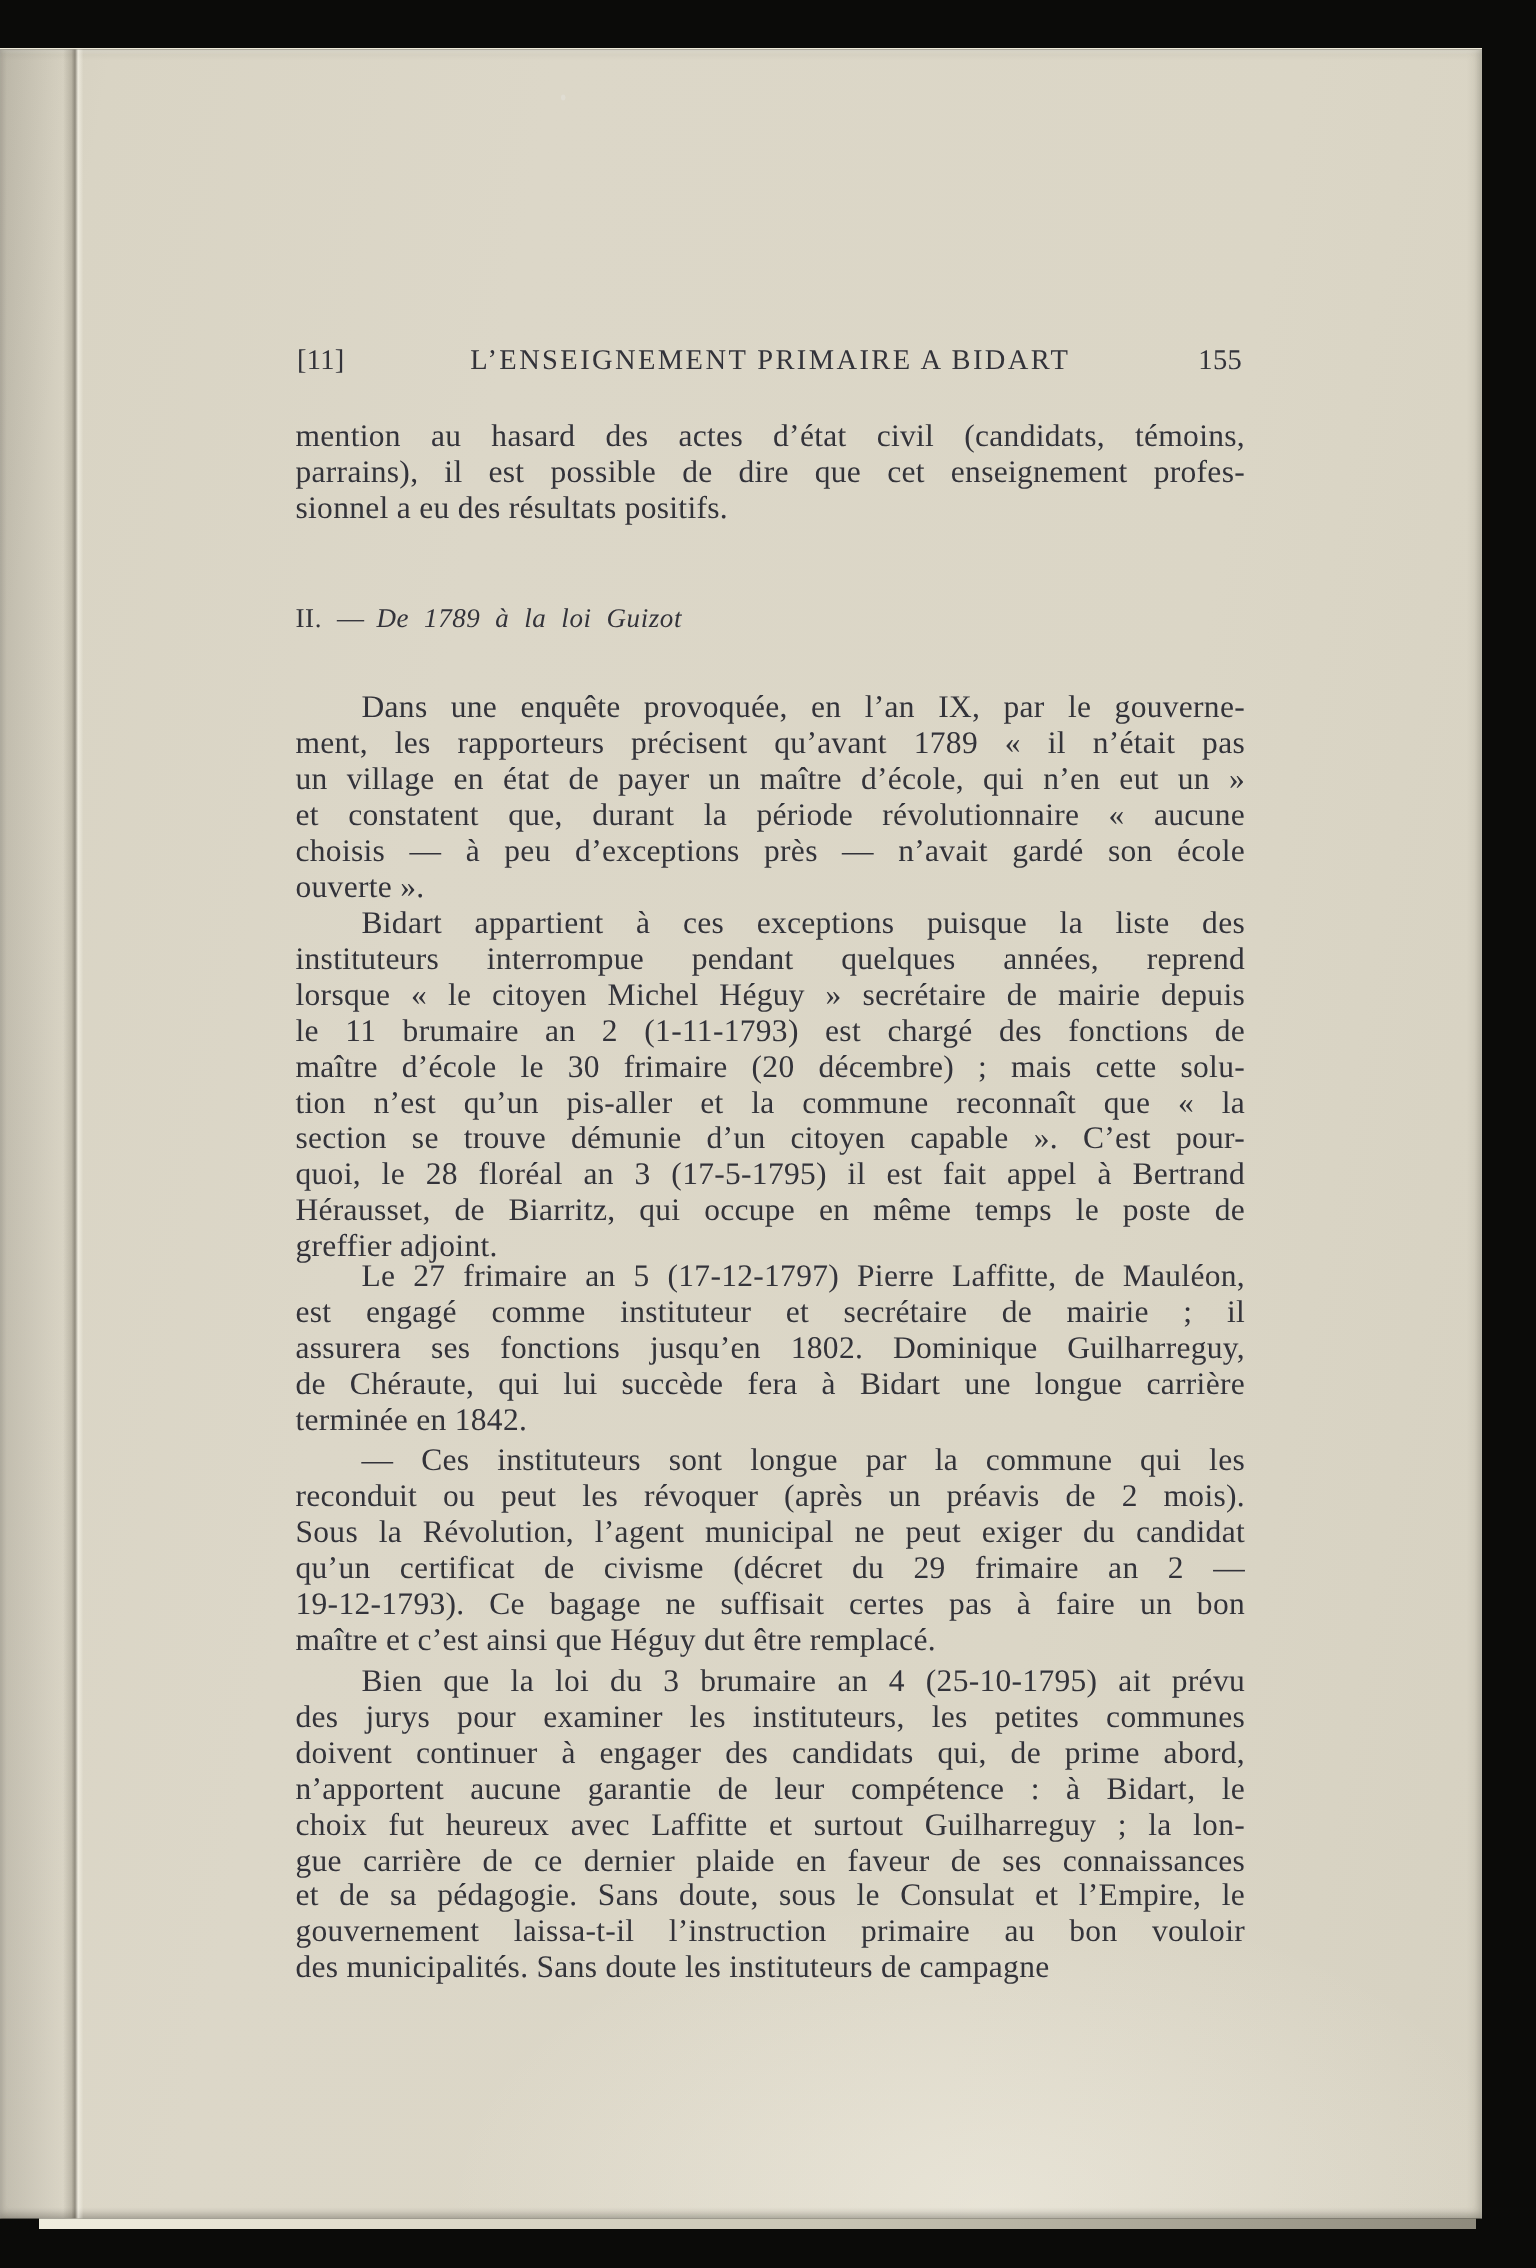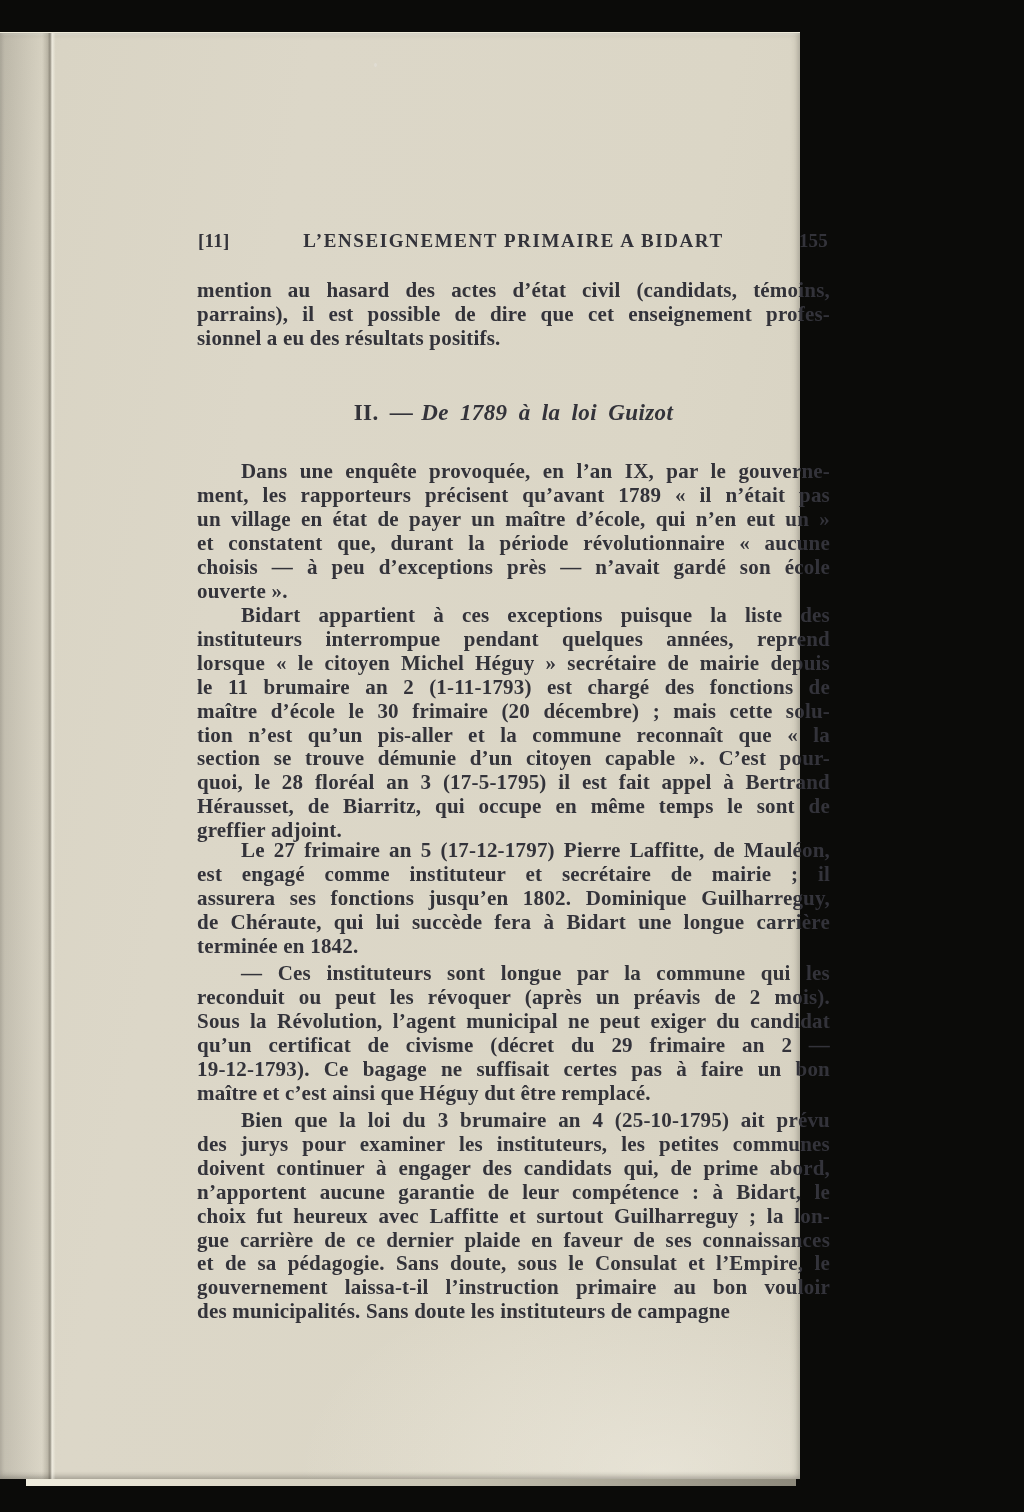--- a/index.html
+++ b/index.html
@@ -5,30 +5,29 @@
   html,body{margin:0;padding:0;background:#000;}
   .scene{
     position:relative;
     width:1024px;height:1512px;
     background:var(--photo-bg,#0b0b09);
     overflow:hidden;
     font-family:"Liberation Serif","DejaVu Serif",serif;
   }
   
   .page{
-    position:absolute;left:0;top:32px;width:800px;height:1446px;
+    position:absolute;left:0;top:32px;width:988px;height:1446px;
     background:
       radial-gradient(ellipse 520px 300px at 660px 1440px, rgba(248,245,235,.45), rgba(248,245,235,0) 70%),
       linear-gradient(100deg,#d3cebe 0%,#d9d4c4 6%,#dcd7c8 30%,#dbd6c6 70%,#d6d1c1 100%);
     border-top:1px solid #eeead9;
     box-shadow:
       inset -3px 0 7px rgba(40,38,30,.18),
       inset 0 -3px 5px rgba(40,38,30,.22),
       inset 0 2px 2px rgba(255,255,248,.35);
-    font-weight: bold;
   }
   
   .page::after{
     content:"";position:absolute;left:26px;right:4px;bottom:-7px;height:7px;
     background:linear-gradient(90deg,#f0edde 0%,#e2ddcd 22%,#c9c5b4 55%,#8e8a7c 100%);
   }
   .gutter-left{
     position:absolute;left:0;top:0;bottom:0;width:46px;
     background:linear-gradient(90deg,rgba(35,32,25,.14),rgba(35,32,25,.04) 70%,rgba(35,32,25,0));
   }
@@ -49,22 +48,22 @@
   .content{
     position:absolute;left:197px;top:0;width:633px;height:100%;
     color:var(--ink,#33333a);
     font-size:21px;line-height:23.9px;letter-spacing:.2px;
   }
   .running-header{position:absolute;top:196px;left:0;right:0;height:24px;font-size:19px;}
   .rh-ref{position:absolute;left:1px;top:0;}
   .rh-title{position:absolute;left:0;right:0;top:0;text-align:center;letter-spacing:1.6px;}
   .rh-num{position:absolute;right:2px;top:0;}
   .section-heading{
-    position:absolute;top:368px;left:0;right:0;text-align:center;
-    font-size:23px;word-spacing:5px;letter-spacing:.4px;
+    position:absolute;top:368px;left:0;right:0;text-align:left;
+    font-size:18px;word-spacing:5px;letter-spacing:.4px;
   }
   .section-heading .it{font-style:italic;margin-left:8px;}
   .para{position:absolute;left:0;right:0;}
   .p0{top:246px}.p1{top:427px}.p2{top:571px}.p3{top:806px}.p4{top:929px}.p5{top:1076px}
   .line{text-align:justify;text-align-last:justify;white-space:normal;}
   .line.last{text-align-last:left;}
   .line.first-indent{padding-left:44px;}
 </style>
 </head>
 <body>
@@ -102,21 +101,21 @@
         </div>
       <div class="para p2">
           <div class="line first-indent">Bidart appartient à ces exceptions puisque la liste des</div>
           <div class="line">instituteurs interrompue pendant quelques années, reprend</div>
           <div class="line">lorsque « le citoyen Michel Héguy » secrétaire de mairie depuis</div>
           <div class="line">le 11 brumaire an 2 (1-11-1793) est chargé des fonctions de</div>
           <div class="line">maître d’école le 30 frimaire (20 décembre) ; mais cette solu-</div>
           <div class="line">tion n’est qu’un pis-aller et la commune reconnaît que « la</div>
           <div class="line">section se trouve démunie d’un citoyen capable ». C’est pour-</div>
           <div class="line">quoi, le 28 floréal an 3 (17-5-1795) il est fait appel à Bertrand</div>
-          <div class="line">Hérausset, de Biarritz, qui occupe en même temps le sont de</div>
+          <div class="line">Hérausset, de Biarritz, qui occupe en même temps le poste de</div>
           <div class="line last">greffier adjoint.</div>
         </div>
       <div class="para p3">
           <div class="line first-indent">Le 27 frimaire an 5 (17-12-1797) Pierre Laffitte, de Mauléon,</div>
           <div class="line">est engagé comme instituteur et secrétaire de mairie ; il</div>
           <div class="line">assurera ses fonctions jusqu’en 1802. Dominique Guilharreguy,</div>
           <div class="line">de Chéraute, qui lui succède fera à Bidart une longue carrière</div>
           <div class="line last">terminée en 1842.</div>
         </div>
       <div class="para p4">

